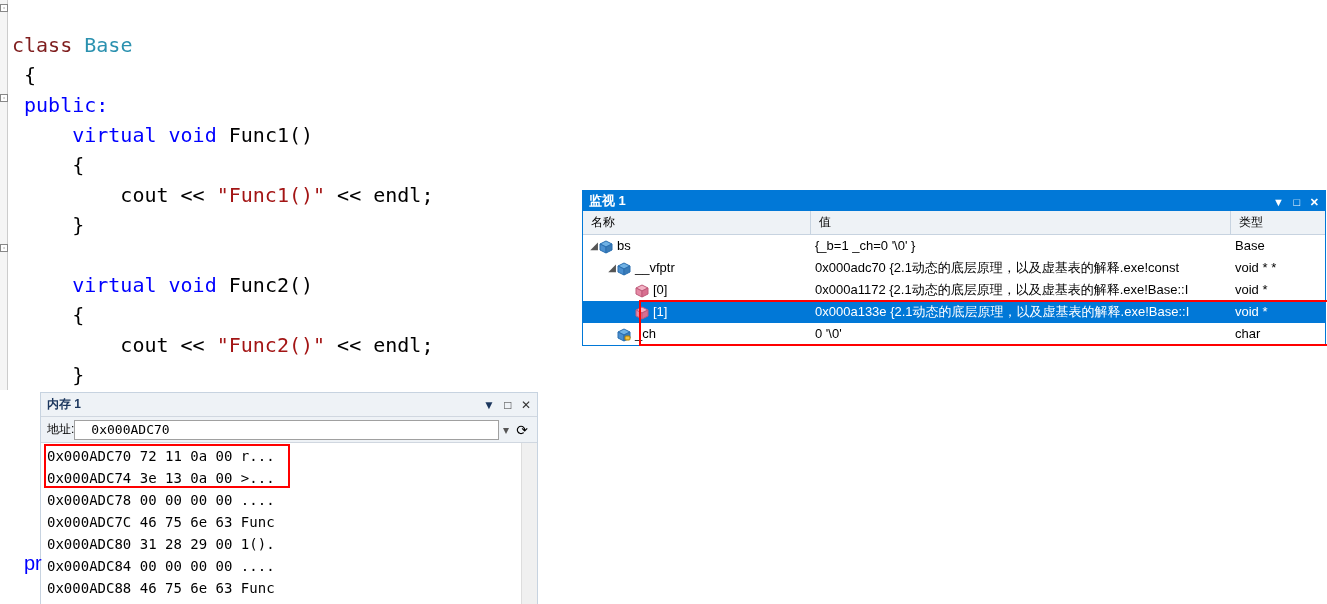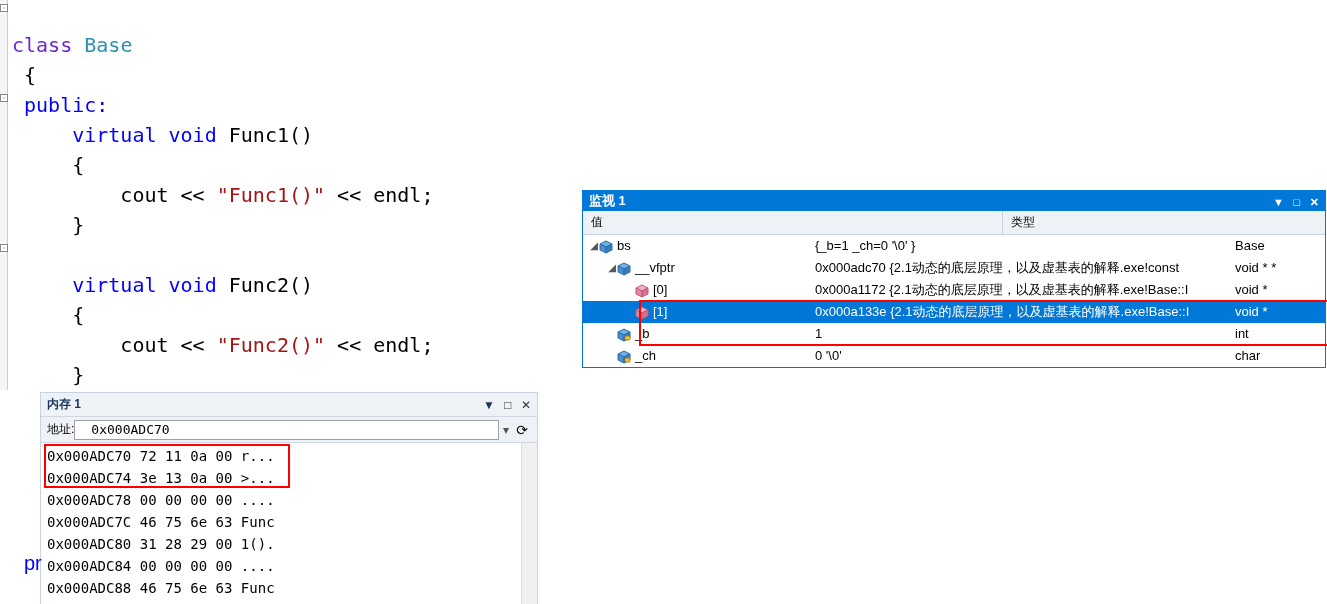--- a/index.html
+++ b/index.html
@@ -1,21 +1,21 @@
 <!DOCTYPE html>
 <html><head>
 <meta charset="utf-8">
 <style>
   * { margin:0; padding:0; box-sizing:border-box; }
   body { font-family:"Microsoft YaHei","Segoe UI",sans-serif; background:#fff; width:1327px; height:604px; position:relative; overflow:hidden; }
   .code-pane { position:absolute; left:0; top:0; width:540px; height:390px; font-family:"SimSun","NSimSun",monospace; font-size:20px; line-height:30px; background:#fff; }
   .gutter { position:absolute; left:0; top:0; width:8px; height:100%; background:#f5f5f5; border-right:1px solid #ccc; }
   .fold { position:absolute; left:0; width:8px; height:8px; border:1px solid #888; background:#fff; font-size:7px; line-height:6px; text-align:center; color:#555; }
   .code { position:absolute; left:12px; top:0; white-space:pre; }
-  .kw-class { color:#6d28d9;margin-top:8px; }
+  .kw-class { color:#7f1d1d;margin-top:8px; }
   .kw-type  { color:#2b91af; }
   .kw-blue  { color:#0000ff; }
   .kw-str   { color:#a31515; }
   .kw-pri   { color:#0000ff; }
   .mem-panel { position:absolute; left:40px; top:392px; width:498px; background:#eef2f6; border:1px solid #c7d3e0; font-size:12px; }
   .mem-title { display:flex; align-items:center; height:24px; background:#eef2f6; padding:4px 6px; border-bottom:1px solid #d0d7e0; }
   .mem-title span:first-child { flex:1; color:#1b365d; font-weight:600; }
   .mem-icons span { margin-left:6px; cursor:pointer; color:#333; }
   .mem-addr { display:flex; align-items:center; height:26px; padding:0 6px; gap:0; border-bottom:1px solid #d0d7e0; }
   .mem-addr input { flex:1; height:20px; border:1px solid #a0a0a0; font-family:monospace; font-size:13px; padding:0 16px; }
@@ -107,20 +107,21 @@
 <div class="watch-panel">
   <div class="watch-title">
     <span>监视 1</span>
     <div class="tb">
       <span>▼</span>
       <span>□</span>
       <span>✕</span>
     </div>
   </div>
   <div class="watch-hdr">
+    <div class="col-name">名称</div>
     <div class="col-val">值</div>
     <div class="col-type">类型</div>
   </div>
   <div id="watch-rows" style="position:relative;">
     <div class="watch-box"></div>
   <div class="watch-row">
         <div class="c1">
           <span class="spacer-ind" style="width:0px"></span>
           <span class="tri">◢</span>
           <span class="cube"><svg viewBox="0 0 14 14">
@@ -178,34 +179,19 @@
       <div class="watch-row">
         <div class="c1">
           <span class="spacer-ind" style="width:18px"></span>
           <span class="tri"></span>
           <span class="cube"><svg viewBox="0 0 14 14">
               <polygon points="7,1 13,4 7,7 1,4" fill="#6fb1e4" stroke="#2a6fb0"></polygon>
               <polygon points="1,4 7,7 7,13 1,10" fill="#4a8fcf" stroke="#2a6fb0"></polygon>
               <polygon points="13,4 13,10 7,13 7,7" fill="#3a7cb8" stroke="#2a6fb0"></polygon>
               <rect x="8" y="8" width="5" height="4" rx="1" fill="#f5c242" stroke="#b08000"></rect>
             </svg></span>
-          <span>_b</span>
-        </div>
-        <div class="c2">1</div>
-        <div class="c3">int</div>
-      </div>
-      <div class="watch-row">
-        <div class="c1">
-          <span class="spacer-ind" style="width:18px"></span>
-          <span class="tri"></span>
-          <span class="cube"><svg viewBox="0 0 14 14">
-              <polygon points="7,1 13,4 7,7 1,4" fill="#6fb1e4" stroke="#2a6fb0"></polygon>
-              <polygon points="1,4 7,7 7,13 1,10" fill="#4a8fcf" stroke="#2a6fb0"></polygon>
-              <polygon points="13,4 13,10 7,13 7,7" fill="#3a7cb8" stroke="#2a6fb0"></polygon>
-              <rect x="8" y="8" width="5" height="4" rx="1" fill="#f5c242" stroke="#b08000"></rect>
-            </svg></span>
           <span>_ch</span>
         </div>
         <div class="c2">0 '\0'</div>
         <div class="c3">char</div>
       </div>
     </div>
 </div>
 
 </body></html>

